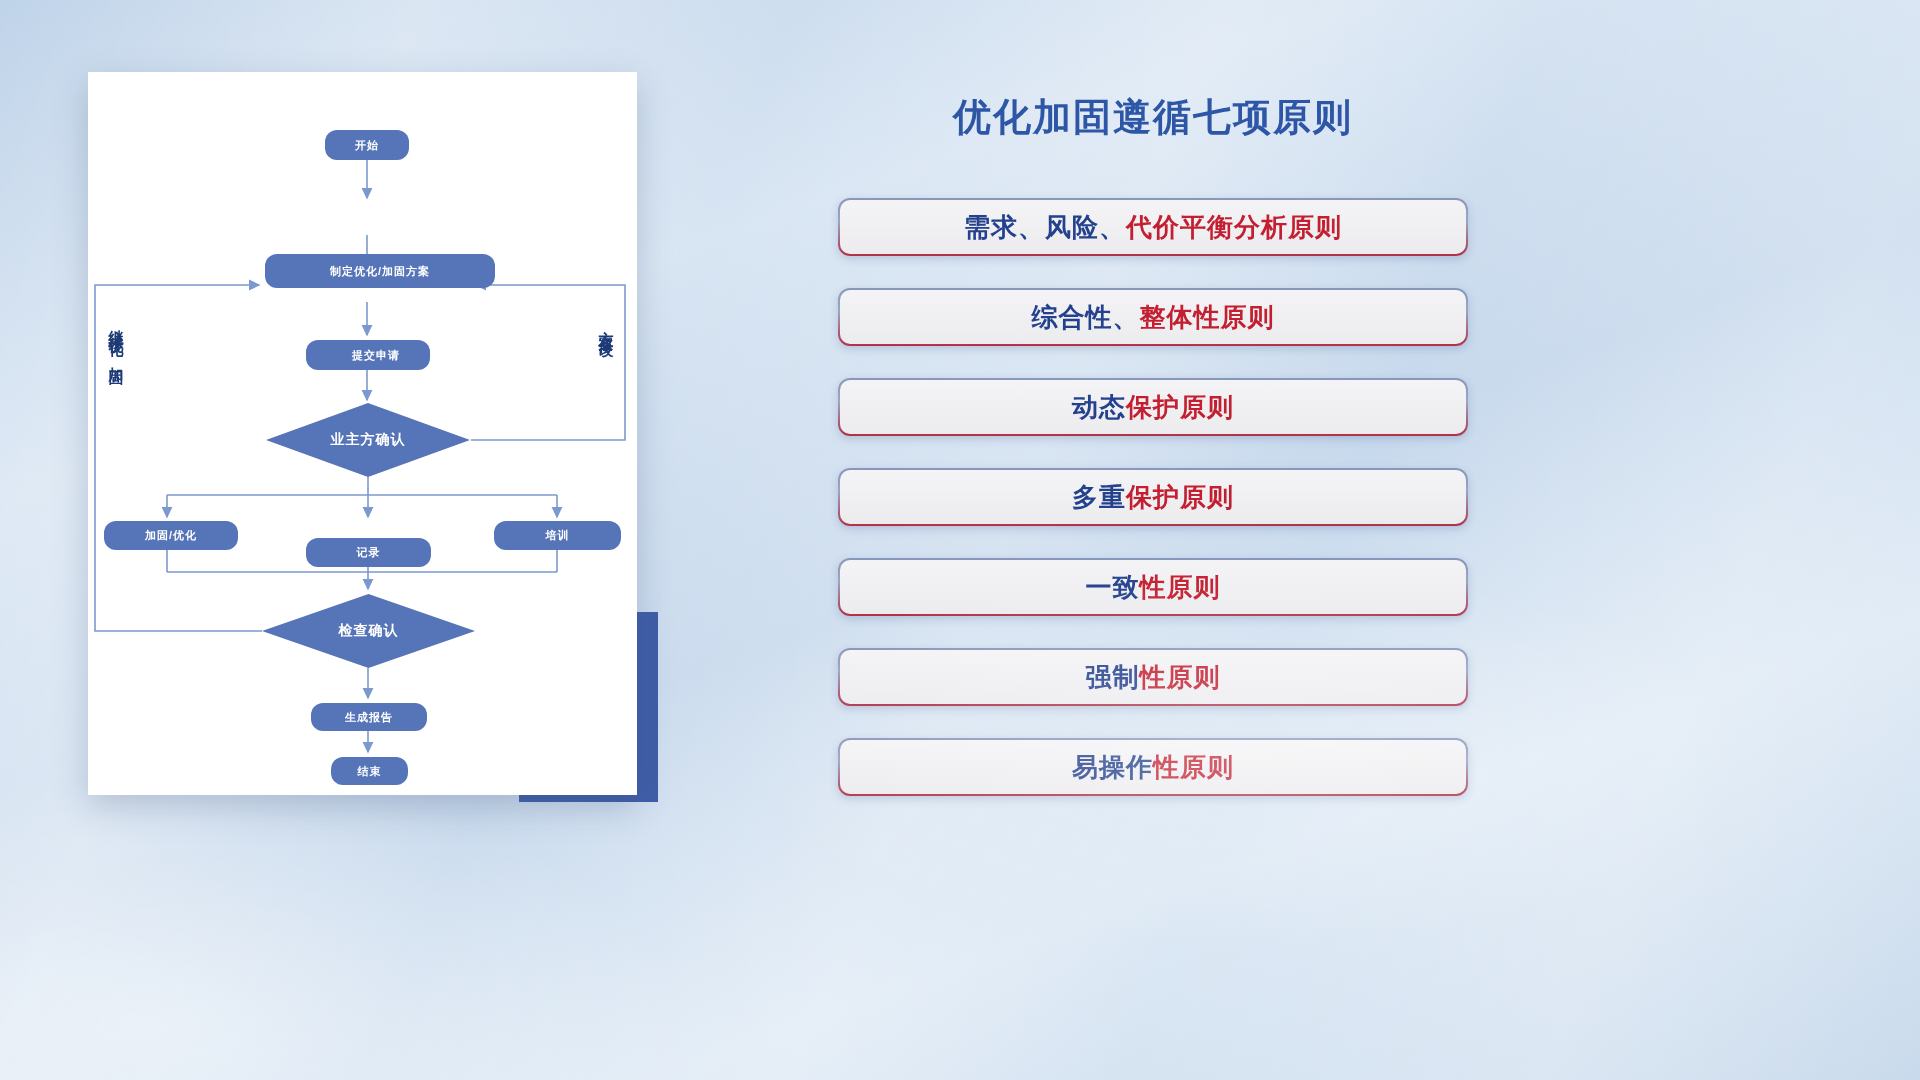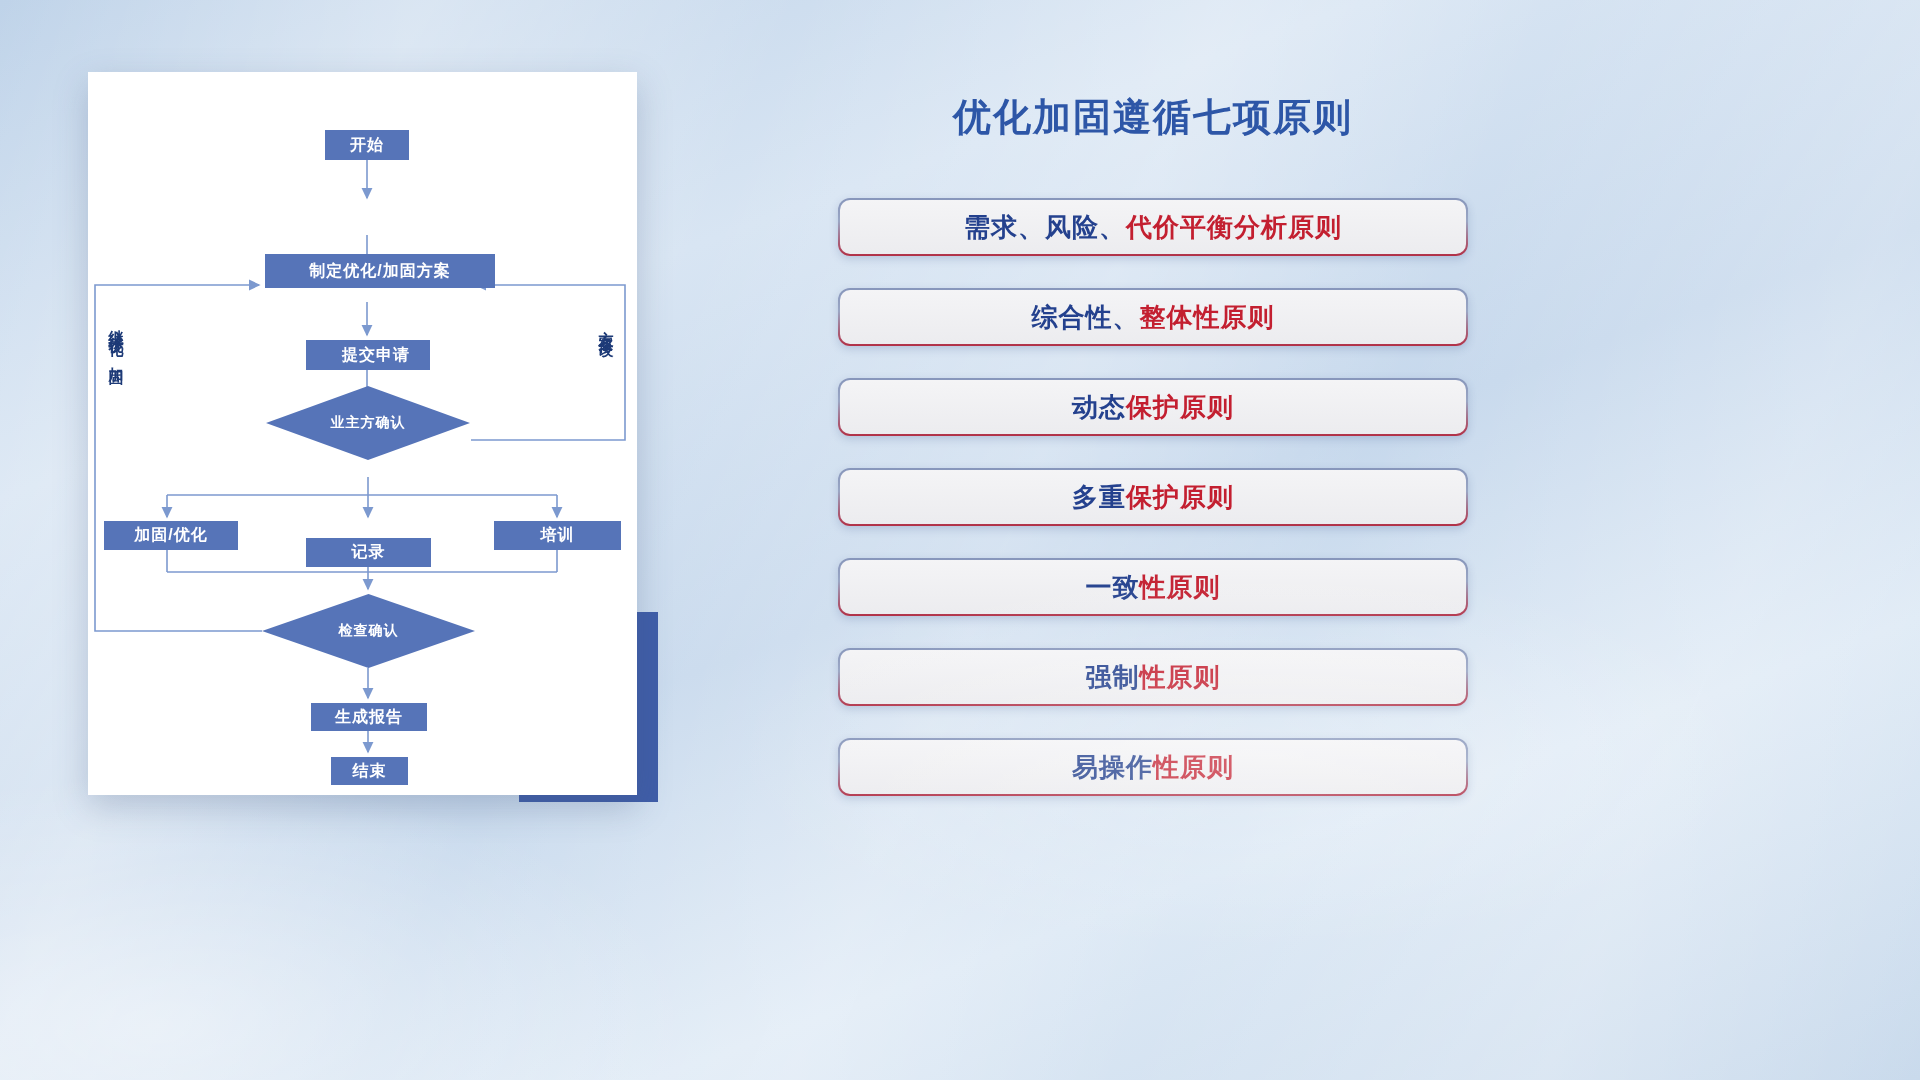--- a/index.html
+++ b/index.html
@@ -28,22 +28,22 @@
   .flow-card {
     position: absolute; left: 88px; top: 72px; width: 549px; height: 723px;
     background: #ffffff;
     box-shadow: 0 12px 32px rgba(70, 90, 130, 0.28);
   }
   .connectors { position: absolute; left: 0; top: 0; }
 
   .node {
     position: absolute; background: #5674b8; color: #ffffff;
     display: flex; align-items: center; justify-content: center;
-    font-size: 16px; font-weight: 700; letter-spacing: 1px;
-    border-radius: 0; white-space: nowrap; z-index: 2;
+    font-size: 11px; font-weight: 700; letter-spacing: 1px;
+    border-radius: 12px; white-space: nowrap; z-index: 2;
   }
   .diamond {
     border-radius: 0;
     clip-path: polygon(50% 0, 100% 50%, 50% 100%, 0 50%);
     font-size: 14px;
   }
   .side-label {
     position: absolute; writing-mode: vertical-lr; text-orientation: upright;
     color: #1d3a77; font-weight: 700; font-size: 15px; letter-spacing: 4px;
     z-index: 2; white-space: nowrap;
@@ -117,21 +117,21 @@
       </g>
     </svg>
 
     <div class="node" style="left:237px; top:58px; width:84px; height:30px;">开始</div>
 
 
     <div class="node" style="left:177px; top:182px; width:230px; height:34px;">制定优化/加固方案</div>
 
     <div class="node" style="left:218px; top:268px; width:124px; height:30px;padding-left:16px;">提交申请</div>
 
-    <div class="node diamond" style="left:178px; top:314px; width:204px; height:74px;">业主方确认</div>
+    <div class="node diamond" style="left:178px; top:331px; width:204px; height:74px;">业主方确认</div>
 
     <div class="node" style="left:16px; top:449px; width:134px; height:29px;">加固/优化</div>
 
     <div class="node" style="left:218px; top:449px; width:125px; height:29px;margin-top:17px;">记录</div>
 
     <div class="node" style="left:406px; top:449px; width:127px; height:29px;">培训</div>
 
     <div class="node diamond" style="left:174px; top:522px; width:213px; height:74px;">检查确认</div>
 
     <div class="node" style="left:223px; top:631px; width:116px; height:28px;">生成报告</div>

